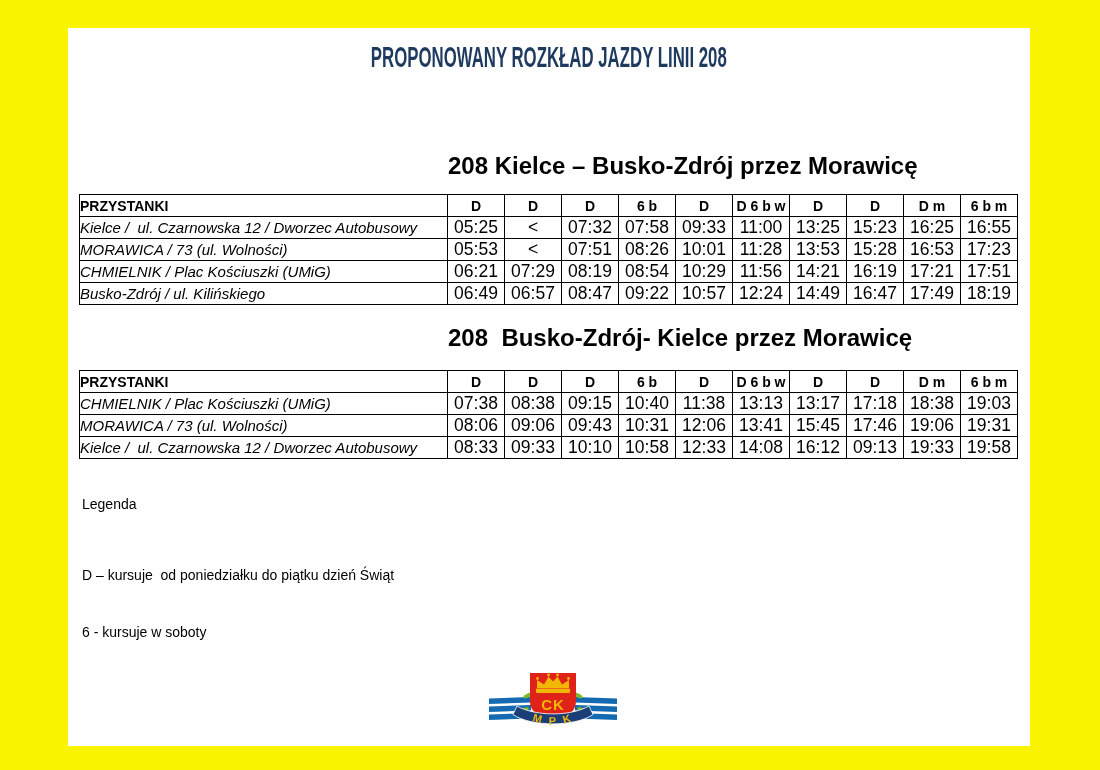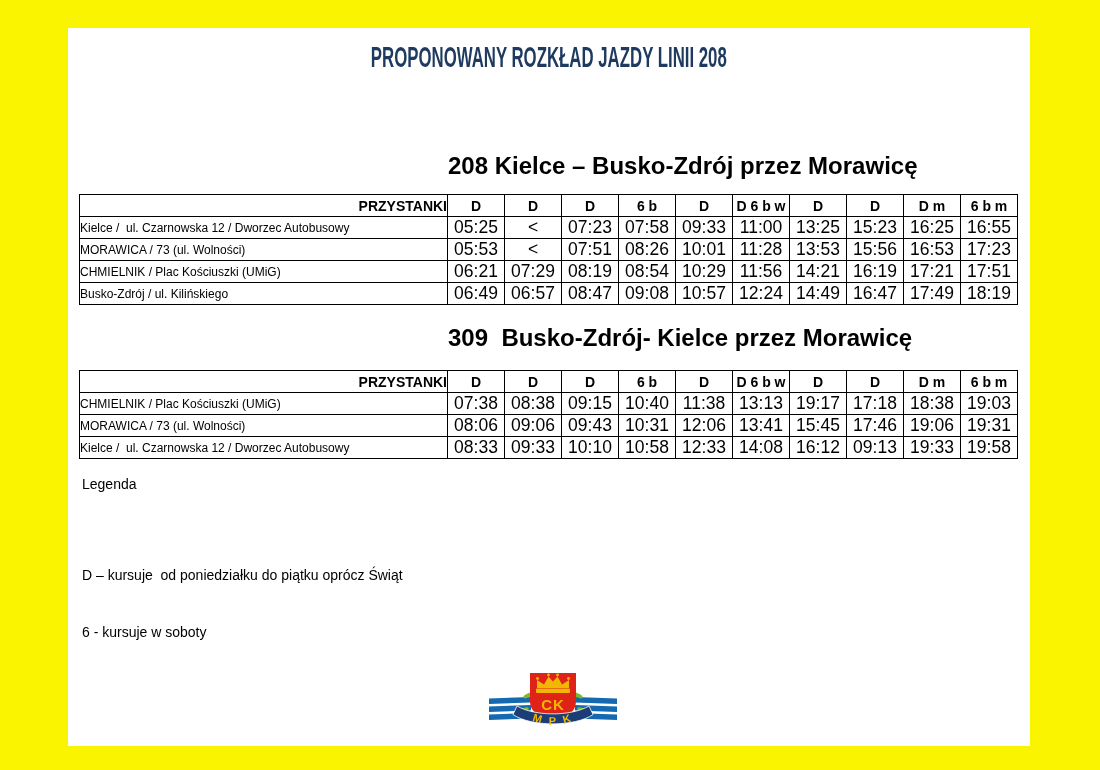--- a/index.html
+++ b/index.html
@@ -32,33 +32,33 @@
     border-collapse:collapse;table-layout:fixed;
     background:#fff;
   }
   #table-0{top:166px;}
   #table-1{top:342px;}
   table.tt td{
     border:1px solid #000;height:21px;overflow:hidden;
     vertical-align:middle;padding:0;
   }
   td.stopshdr{
-    font-weight:bold;font-size:14px;text-align:right;white-space:pre;
+    font-weight:bold;font-size:14px;text-align:left;white-space:pre;
   }
   td.colhdr{
     font-weight:bold;font-size:14px;text-align:center;white-space:pre;
   }
   td.stop{
-    font-size:12px;text-align:left;padding-left:4px;white-space:pre;
+    font-size:15px;text-align:left;padding-left:4px;white-space:pre;font-style:italic;
   }
   td.time{
     font-size:17.5px;text-align:center;white-space:pre;
   }
   .legend-title{
-    position:absolute;left:14px;top:448px;margin:0;
+    position:absolute;left:14px;top:468px;margin:0;
     font-size:14px;font-weight:normal;color:#000;
   }
   .legend-lines{
     position:absolute;left:14px;top:501px;margin:0;
     font-size:14px;line-height:18.7px;color:#000;white-space:pre;
     list-style:none;padding:0;
   }
   .logo{position:absolute;left:419px;top:640px;width:132px;height:68px;}
   .logo .wing{fill:var(--logo-blue,#1569B0);}
   .logo .shield{fill:var(--logo-red,#E02318);}
@@ -100,39 +100,39 @@
       <td class="colhdr">D 6 b w</td>
       <td class="colhdr">D</td>
       <td class="colhdr">D</td>
       <td class="colhdr">D m</td>
       <td class="colhdr">6 b m</td>
     </tr>
     <tr>
       <td class="stop">Kielce /  ul. Czarnowska 12 / Dworzec Autobusowy</td>
       <td class="time">05:25</td>
       <td class="time">&lt;</td>
-      <td class="time">07:23</td>
+      <td class="time">07:32</td>
       <td class="time">07:58</td>
       <td class="time">09:33</td>
       <td class="time">11:00</td>
       <td class="time">13:25</td>
       <td class="time">15:23</td>
       <td class="time">16:25</td>
       <td class="time">16:55</td>
     </tr>
     <tr>
       <td class="stop">MORAWICA / 73 (ul. Wolności)</td>
       <td class="time">05:53</td>
       <td class="time">&lt;</td>
       <td class="time">07:51</td>
       <td class="time">08:26</td>
       <td class="time">10:01</td>
       <td class="time">11:28</td>
       <td class="time">13:53</td>
-      <td class="time">15:56</td>
+      <td class="time">15:28</td>
       <td class="time">16:53</td>
       <td class="time">17:23</td>
     </tr>
     <tr>
       <td class="stop">CHMIELNIK / Plac Kościuszki (UMiG)</td>
       <td class="time">06:21</td>
       <td class="time">07:29</td>
       <td class="time">08:19</td>
       <td class="time">08:54</td>
       <td class="time">10:29</td>
@@ -140,32 +140,32 @@
       <td class="time">14:21</td>
       <td class="time">16:19</td>
       <td class="time">17:21</td>
       <td class="time">17:51</td>
     </tr>
     <tr>
       <td class="stop">Busko-Zdrój / ul. Kilińskiego</td>
       <td class="time">06:49</td>
       <td class="time">06:57</td>
       <td class="time">08:47</td>
-      <td class="time">09:08</td>
+      <td class="time">09:22</td>
       <td class="time">10:57</td>
       <td class="time">12:24</td>
       <td class="time">14:49</td>
       <td class="time">16:47</td>
       <td class="time">17:49</td>
       <td class="time">18:19</td>
     </tr>
   </tbody>
     </table>
 
-  <h2 class="section-heading" id="heading-1">309  Busko-Zdrój- Kielce przez Morawicę</h2>
+  <h2 class="section-heading" id="heading-1">208  Busko-Zdrój- Kielce przez Morawicę</h2>
   <table class="tt" id="table-1">
     <colgroup>
       <col style="width:368px">
         <col style="width:57px">
         <col style="width:57px">
         <col style="width:57px">
         <col style="width:57px">
         <col style="width:57px">
         <col style="width:57px">
         <col style="width:57px">
@@ -188,21 +188,21 @@
       <td class="colhdr">6 b m</td>
     </tr>
     <tr>
       <td class="stop">CHMIELNIK / Plac Kościuszki (UMiG)</td>
       <td class="time">07:38</td>
       <td class="time">08:38</td>
       <td class="time">09:15</td>
       <td class="time">10:40</td>
       <td class="time">11:38</td>
       <td class="time">13:13</td>
-      <td class="time">19:17</td>
+      <td class="time">13:17</td>
       <td class="time">17:18</td>
       <td class="time">18:38</td>
       <td class="time">19:03</td>
     </tr>
     <tr>
       <td class="stop">MORAWICA / 73 (ul. Wolności)</td>
       <td class="time">08:06</td>
       <td class="time">09:06</td>
       <td class="time">09:43</td>
       <td class="time">10:31</td>
@@ -224,21 +224,21 @@
       <td class="time">16:12</td>
       <td class="time">09:13</td>
       <td class="time">19:33</td>
       <td class="time">19:58</td>
     </tr>
   </tbody>
     </table>
 
   <p class="legend-title">Legenda</p>
   <div class="legend-lines">
-    <div>D – kursuje  od poniedziałku do piątku oprócz Świąt</div>
+    <div>D – kursuje  od poniedziałku do piątku dzień Świąt</div>
     <div>6 - kursuje w soboty</div>
     
   </div>
 
   <svg class="logo" viewBox="0 0 132 68" aria-hidden="true">
 
     <g>
       <polygon class="wing" points="2,30.5 44,29 44,34.5 2,36"></polygon>
       <polygon class="wing" points="2,38.5 44,37 44,42.5 2,44"></polygon>
       <polygon class="wing" points="2,46.5 44,45 44,50.5 2,52"></polygon>

